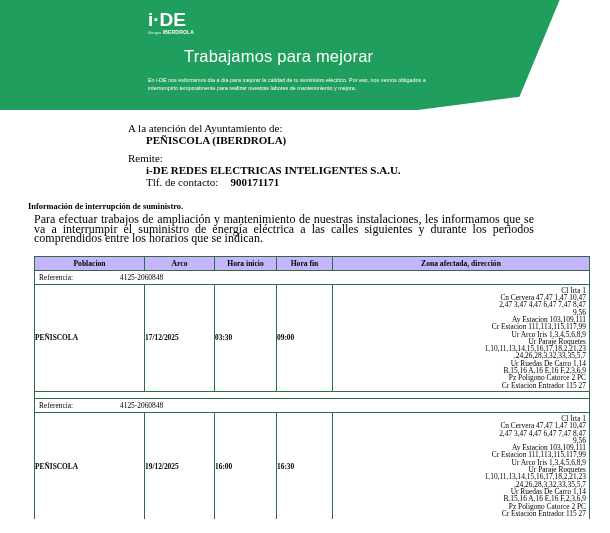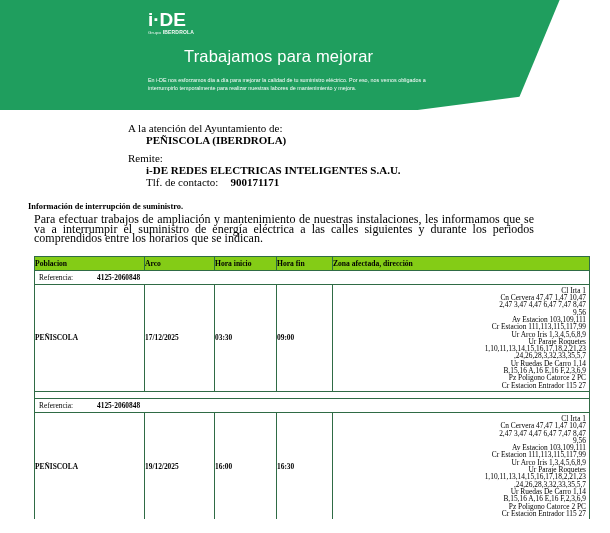--- a/index.html
+++ b/index.html
@@ -130,43 +130,43 @@
 
   
   table.interrupciones {
     margin-top: 12px;
     margin-left: 6px;
     border-collapse: collapse;
     width: 555px;
     table-layout: fixed;
   }
   table.interrupciones th {
-    background: #84cc16;
+    background: #c4b5fd;
     border: 1px solid #2f6b45;
     font-size: 7.6px;
     font-weight: bold;
     padding: 2px 0;
-    text-align: left;
+    text-align: center;
     font-family: "Liberation Serif", serif;
   }
   table.interrupciones td {
     border-left: 1px solid #2f6b45;
     border-right: 1px solid #2f6b45;
     font-size: 7.4px;
     vertical-align: top;
     padding: 0;
   }
   .ref-cell {
     border-top: 1px solid #2f6b45 !important;
     border-bottom: 1px solid #2f6b45 !important;
     padding: 2px 4px !important;
     font-size: 7.6px;
   }
   .ref-label { display: inline-block; width: 58px; }
-  .ref-value { font-weight: bold; }
+  .ref-value { font-weight: normal; margin-left: 23px; }
 
   .cell-center {
     text-align: left;
     font-size: 7.6px;
     font-weight: bold;
   }
   .zona-cell {
     padding: 2px 3px !important;
     font-size: 6.5px;
     line-height: 7.3px;

